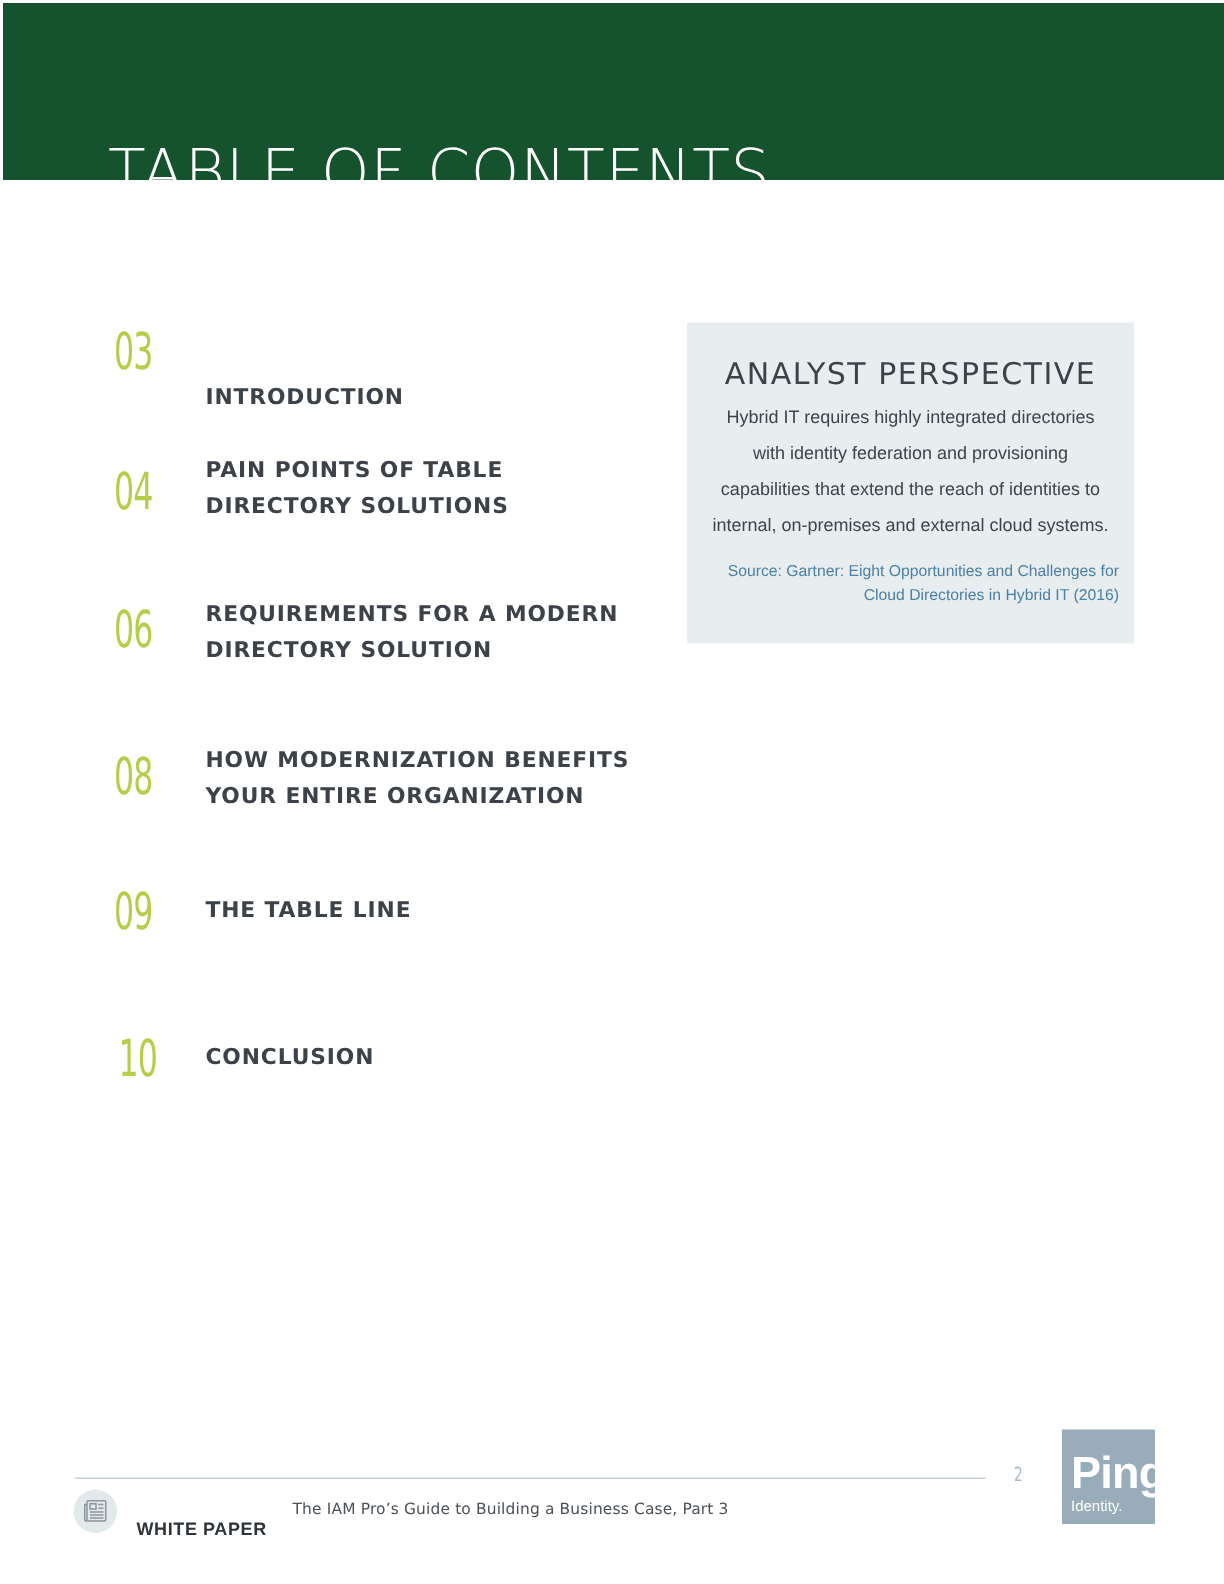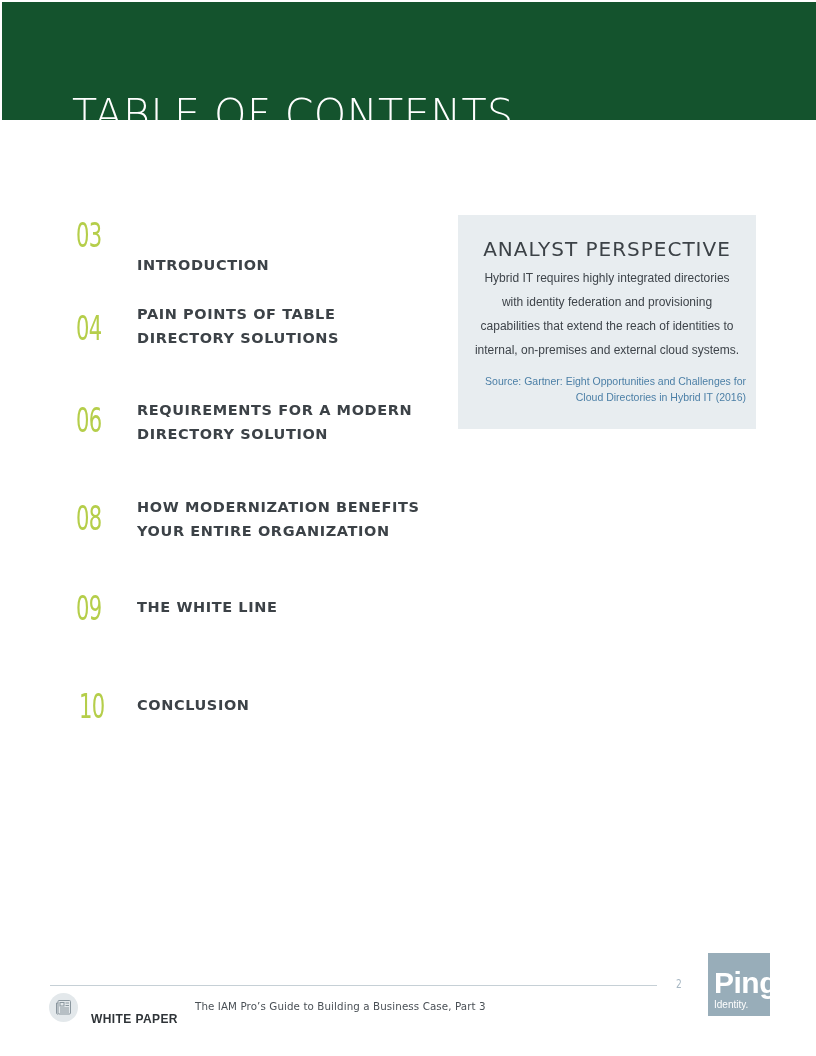--- a/index.html
+++ b/index.html
@@ -126,21 +126,21 @@
   <div class="toc-num">08</div>
   <div class="toc-label" style="top:-3px;">
     <div>HOW MODERNIZATION BENEFITS</div>
     <div>YOUR ENTIRE ORGANIZATION</div>
   </div>
 </div>
 
 <div class="toc-item" style="top:588px;">
   <div class="toc-num">09</div>
   <div class="toc-label" style="top:7px;">
-    <div>THE WHITE LINE</div>
+    <div>THE TABLE LINE</div>
   </div>
 </div>
 
 <div class="toc-item" style="top:686px;">
   <div class="toc-num" style="left:3px;">10</div>
   <div class="toc-label" style="top:7px;">
     <div>CONCLUSION</div>
   </div>
 </div>
 

